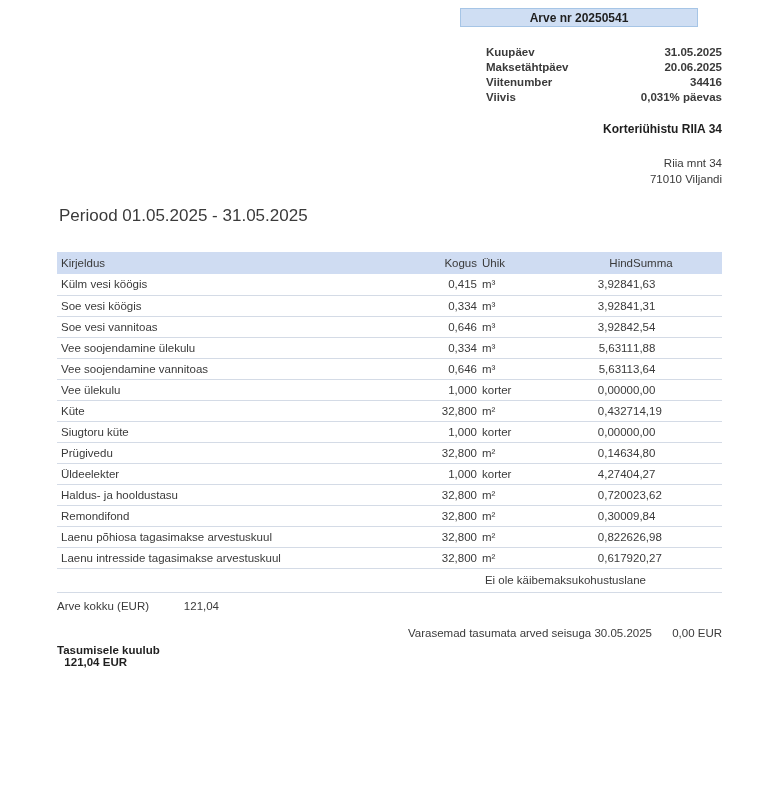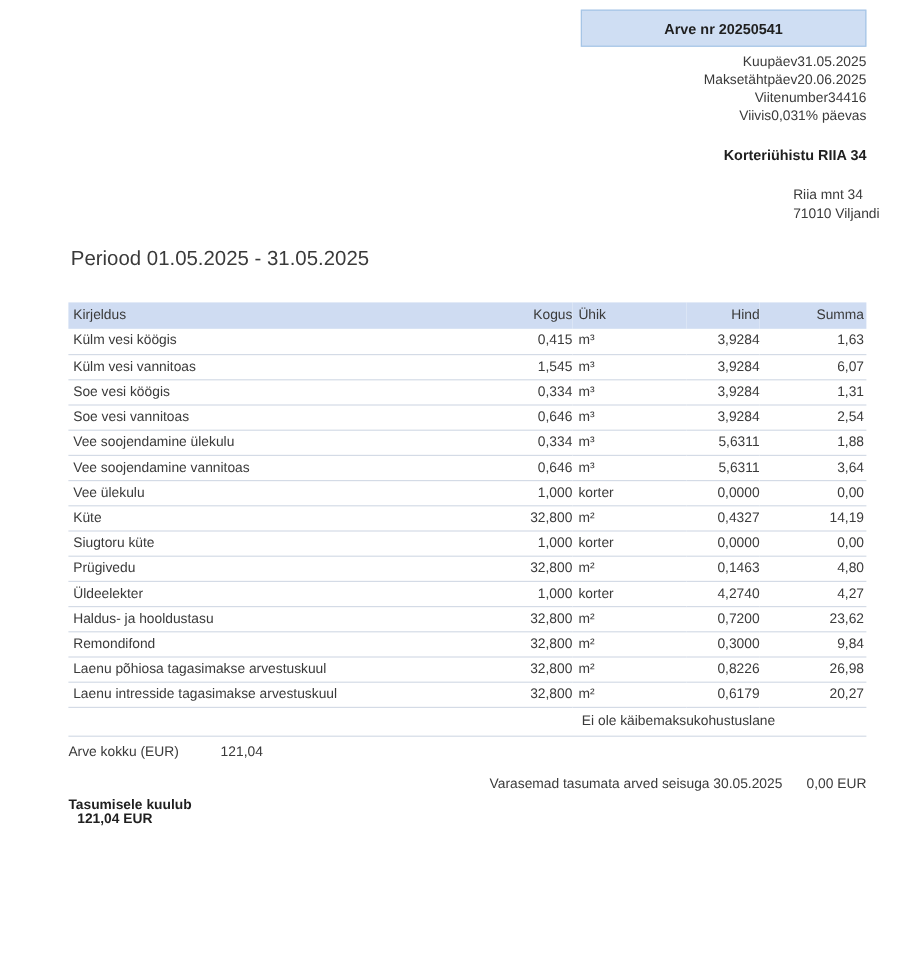--- a/index.html
+++ b/index.html
@@ -6,51 +6,51 @@
   html, body { background:#ffffff; }
   body {
     width:761px; height:800px;
     font-family:"Liberation Sans","DejaVu Sans",sans-serif;
     color:var(--text,#3a3a3a);
     -webkit-font-smoothing:antialiased;
   }
   .page { position:relative; width:761px; height:800px; background:#fff; overflow:hidden; }
 
   .invoice-box {
-    position:absolute; left:484px; top:8px; width:238px; height:31px;
+    position:absolute; left:460px; top:8px; width:238px; height:19px;
     background:var(--box-bg,#cfdef3);
     border:1px solid var(--box-border,#a6c5e6);
     display:flex; align-items:center; justify-content:center;
     font-weight:bold; font-size:12px; color:var(--text-strong,#1f1f1f);
   }
 
   .meta { position:absolute; left:486px; top:45px; width:236px; font-size:11.5px; }
-  .meta-row { display:flex; justify-content:flex-end; line-height:15px; }
+  .meta-row { display:flex; justify-content:space-between; line-height:15px;font-weight:bold; }
 
   .recipient {
     position:absolute; right:39px; top:122px;
     font-weight:bold; font-size:12px; color:var(--text-strong,#1f1f1f);
   }
-  .address { position:absolute; right:28px; top:156px; font-size:11.5px; line-height:15.5px; }
+  .address { position:absolute; right:39px; top:156px; text-align:right; font-size:11.5px; line-height:15.5px; }
 
   .period { position:absolute; left:59px; top:206px; font-size:17px; }
 
   .tablewrap { position:absolute; left:57px; top:252px; width:665px; font-size:11.5px; }
   table { width:665px; border-collapse:collapse; table-layout:fixed; }
   th {
     background:var(--header-bg,#cfdcf2);
     font-weight:normal; height:22px;
   }
   td { height:21px; border-bottom:1px solid var(--row-border,#d4dbe6); }
   th, td { padding:0; vertical-align:middle; font-size:11.5px; }
   .c-desc  { text-align:left;  padding-left:4px; }
   .c-qty   { text-align:right;margin-top:32px; }
   .c-unit  { text-align:left;  padding-left:5px; }
   .c-price { text-align:right; }
-  .c-sum   { text-align:right; padding-right:2px; }
+  .c-sum   { text-align:left; padding-right:2px; }
 
   .vat-note {
     text-align:right; padding:5px 76px 6px 0;
     border-bottom:1px solid var(--row-border,#d4dbe6);
   }
   .total-row { display:flex; padding-top:7px; }
   .amount { width:70px; text-align:right; }
   .prev-row { display:flex; justify-content:flex-end; margin-top:15px; }
   .due-row  { display:flex; justify-content:flex-end; margin-top:5px;
               font-weight:bold; color:var(--text-strong,#1f1f1f);flex-direction:column; }
@@ -112,27 +112,20 @@
       </thead>
       <tbody>
           <tr>
     <td class="c-desc">Külm vesi köögis</td>
     <td class="c-qty">0,415</td>
     <td class="c-unit">m³</td>
     <td class="c-price">3,9284</td>
     <td class="c-sum">1,63</td>
   </tr>
           <tr>
-    <td class="c-desc">Külm vesi vannitoas</td>
-    <td class="c-qty">1,545</td>
-    <td class="c-unit">m³</td>
-    <td class="c-price">3,9284</td>
-    <td class="c-sum">6,07</td>
-  </tr>
-          <tr>
     <td class="c-desc">Soe vesi köögis</td>
     <td class="c-qty">0,334</td>
     <td class="c-unit">m³</td>
     <td class="c-price">3,9284</td>
     <td class="c-sum">1,31</td>
   </tr>
           <tr>
     <td class="c-desc">Soe vesi vannitoas</td>
     <td class="c-qty">0,646</td>
     <td class="c-unit">m³</td>

